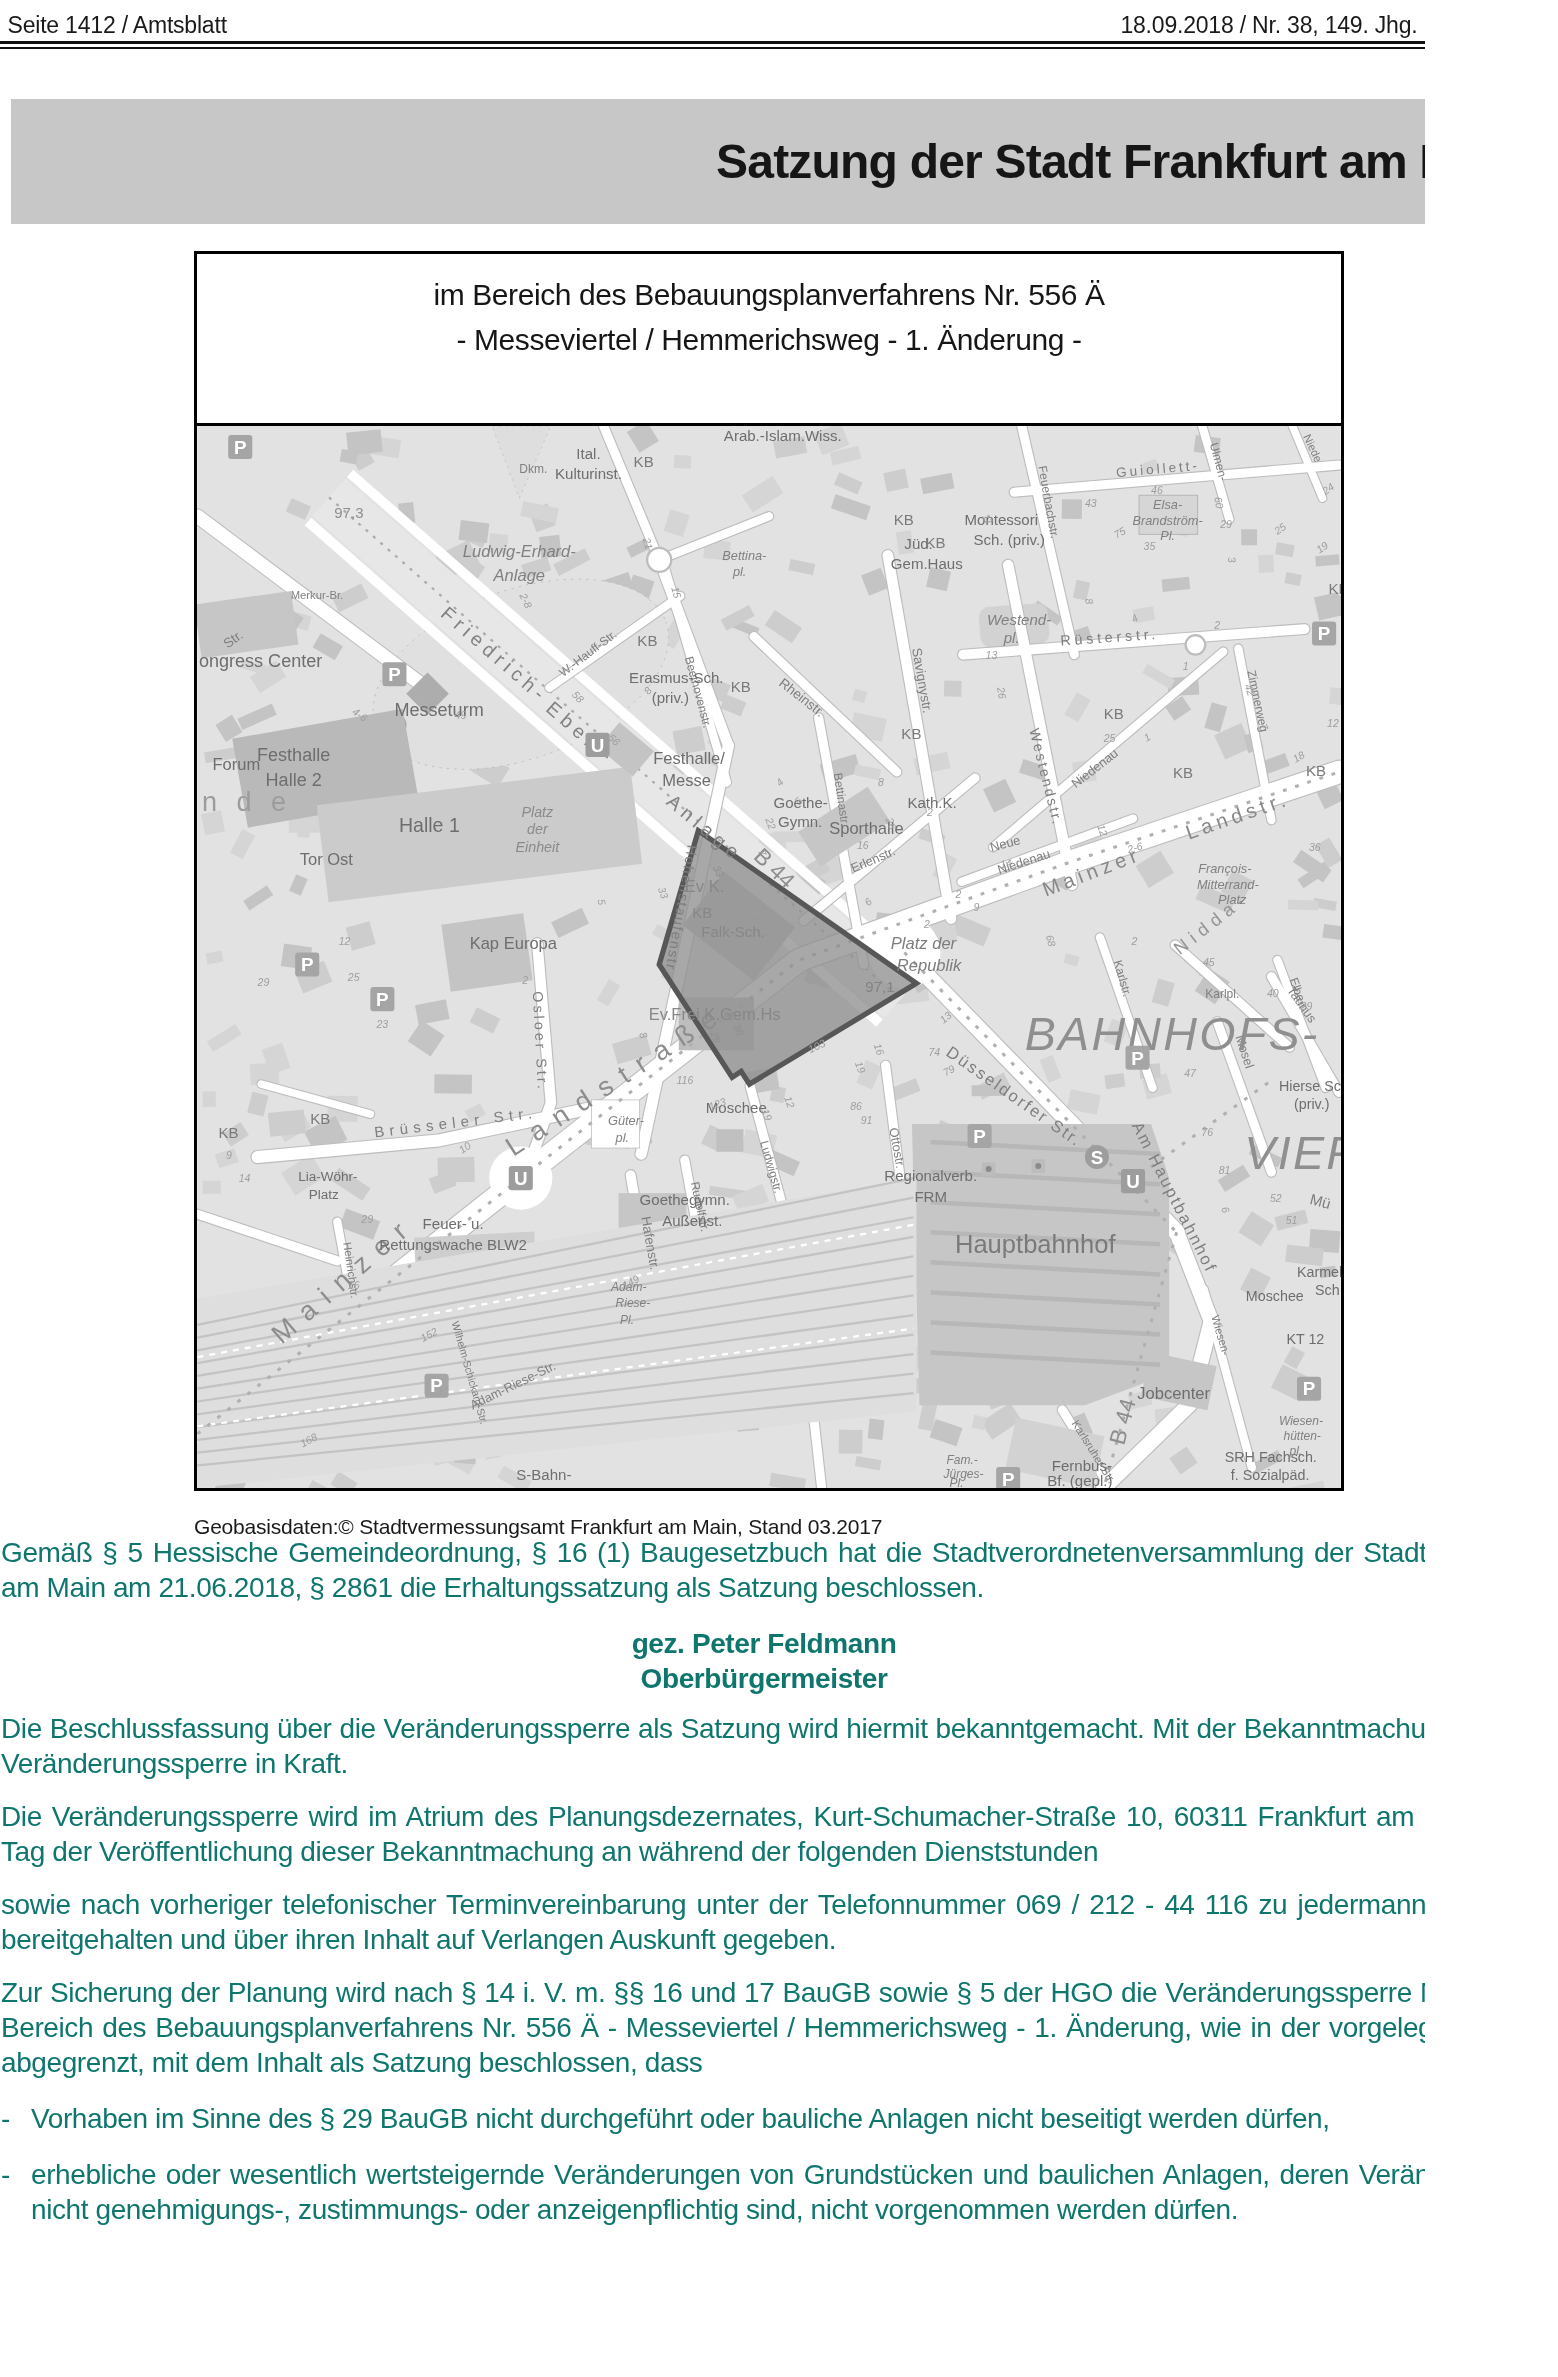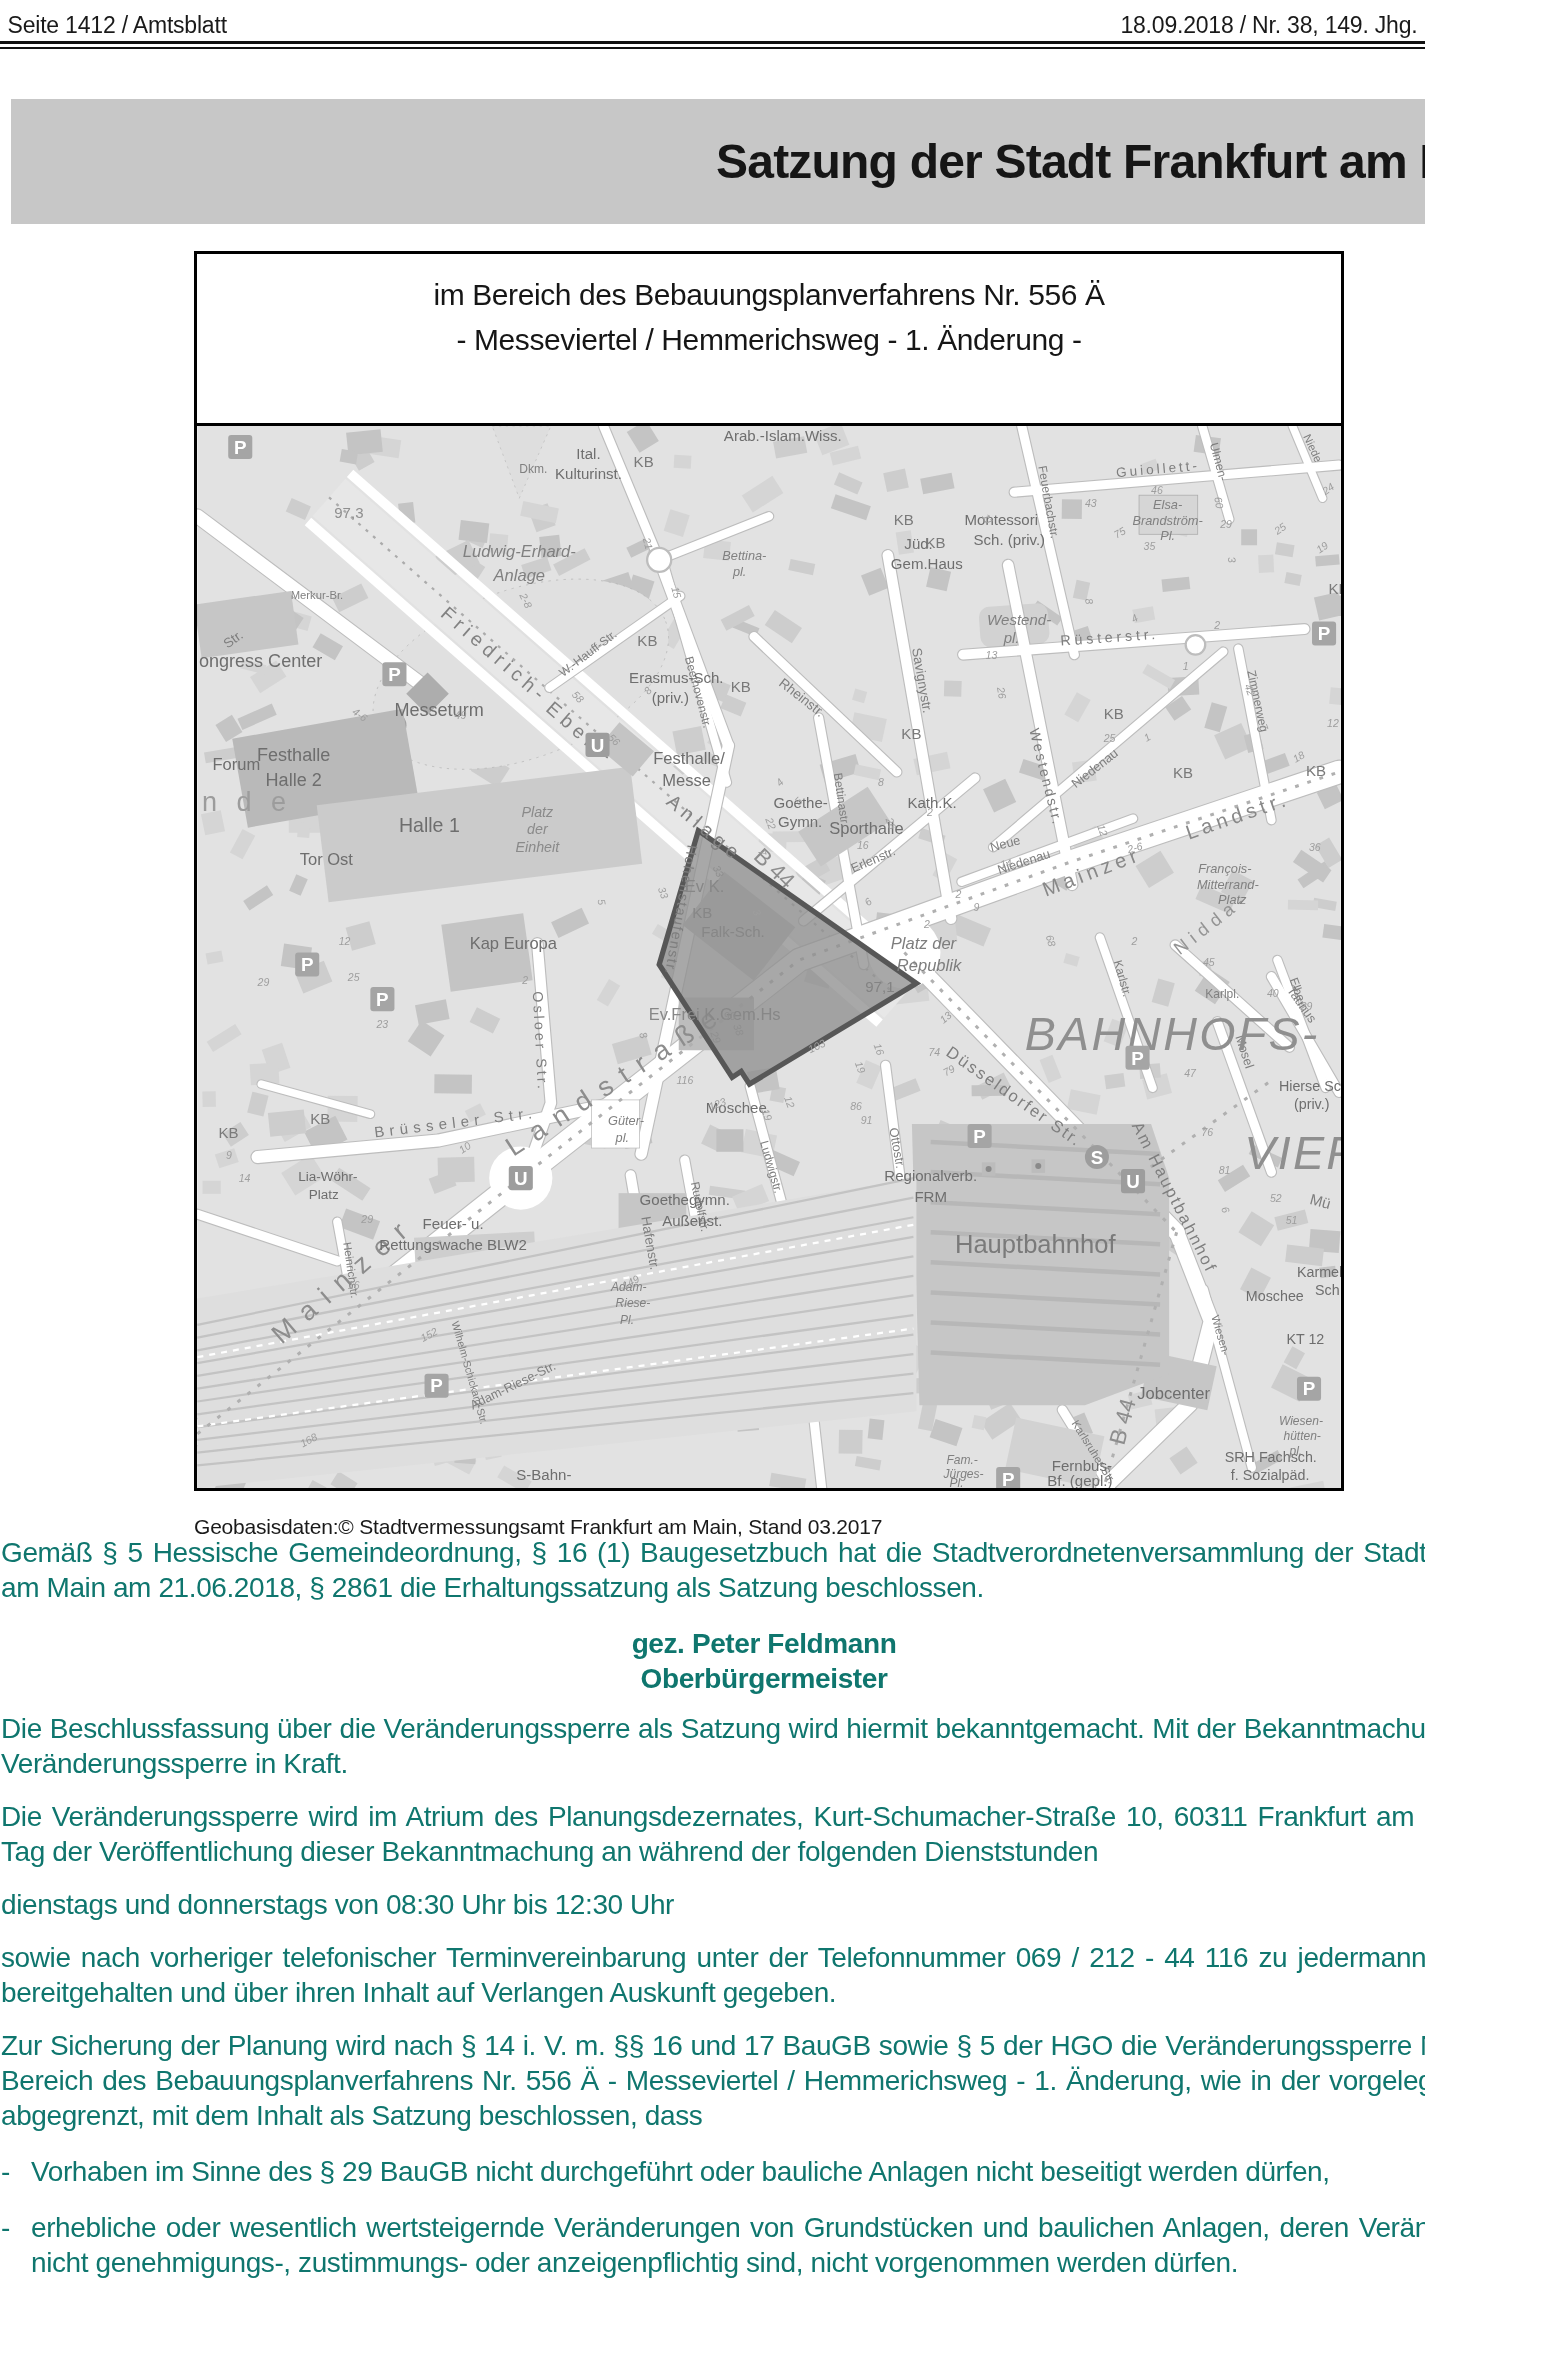--- a/index.html
+++ b/index.html
@@ -791,21 +791,20 @@
   <div class="caption">Geobasisdaten:© Stadtvermessungsamt Frankfurt am Main, Stand 03.2017</div>
 
   <div class="body">
     <p class="just">Gemäß § 5 Hessische Gemeindeordnung, § 16 (1) Baugesetzbuch hat die Stadtverordnetenversammlung der Stadt Frankfurt am Main am 21.06.2018, § 2861 die Erhaltungssatzung als Satzung beschlossen.</p>
     <div class="sig">
       <div>gez. Peter Feldmann</div>
       <div>Oberbürgermeister</div>
     </div>
     <p class="just mt20">Die Beschlussfassung über die Veränderungssperre als Satzung wird hiermit bekanntgemacht. Mit der Bekanntmachung tritt die Veränderungssperre in Kraft.</p>
     <p class="just mt24">Die Veränderungssperre wird im Atrium des Planungsdezernates, Kurt-Schumacher-Straße 10, 60311 Frankfurt am Main vom Tag der Veröffentlichung dieser Bekanntmachung an während der folgenden Dienststunden</p>
-    <p class="mt24">dienstags und donnerstags von 08:30 Uhr bis 12:30 Uhr</p>
     <p class="just mt24">sowie nach vorheriger telefonischer Terminvereinbarung unter der Telefonnummer 069 / 212 - 44 116 zu jedermanns Einsicht bereitgehalten und über ihren Inhalt auf Verlangen Auskunft gegeben.</p>
     <p class="just mt24">Zur Sicherung der Planung wird nach § 14 i. V. m. §§ 16 und 17 BauGB sowie § 5 der HGO die Veränderungssperre Nr. 127 im Bereich des Bebauungsplanverfahrens Nr. 556 Ä - Messeviertel / Hemmerichsweg - 1. Änderung, wie in der vorgelegten Karte abgegrenzt, mit dem Inhalt als Satzung beschlossen, dass</p>
     <div class="bullet">
       <span class="dash">-</span>
       <span class="btext">Vorhaben im Sinne des § 29 BauGB nicht durchgeführt oder bauliche Anlagen nicht beseitigt werden dürfen,</span>
     </div>
     <div class="bullet">
       <span class="dash">-</span>
       <span class="btext">erhebliche oder wesentlich wertsteigernde Veränderungen von Grundstücken und baulichen Anlagen, deren Veränderungen nicht genehmigungs-, zustimmungs- oder anzeigenpflichtig sind, nicht vorgenommen werden dürfen.</span>
     </div>

